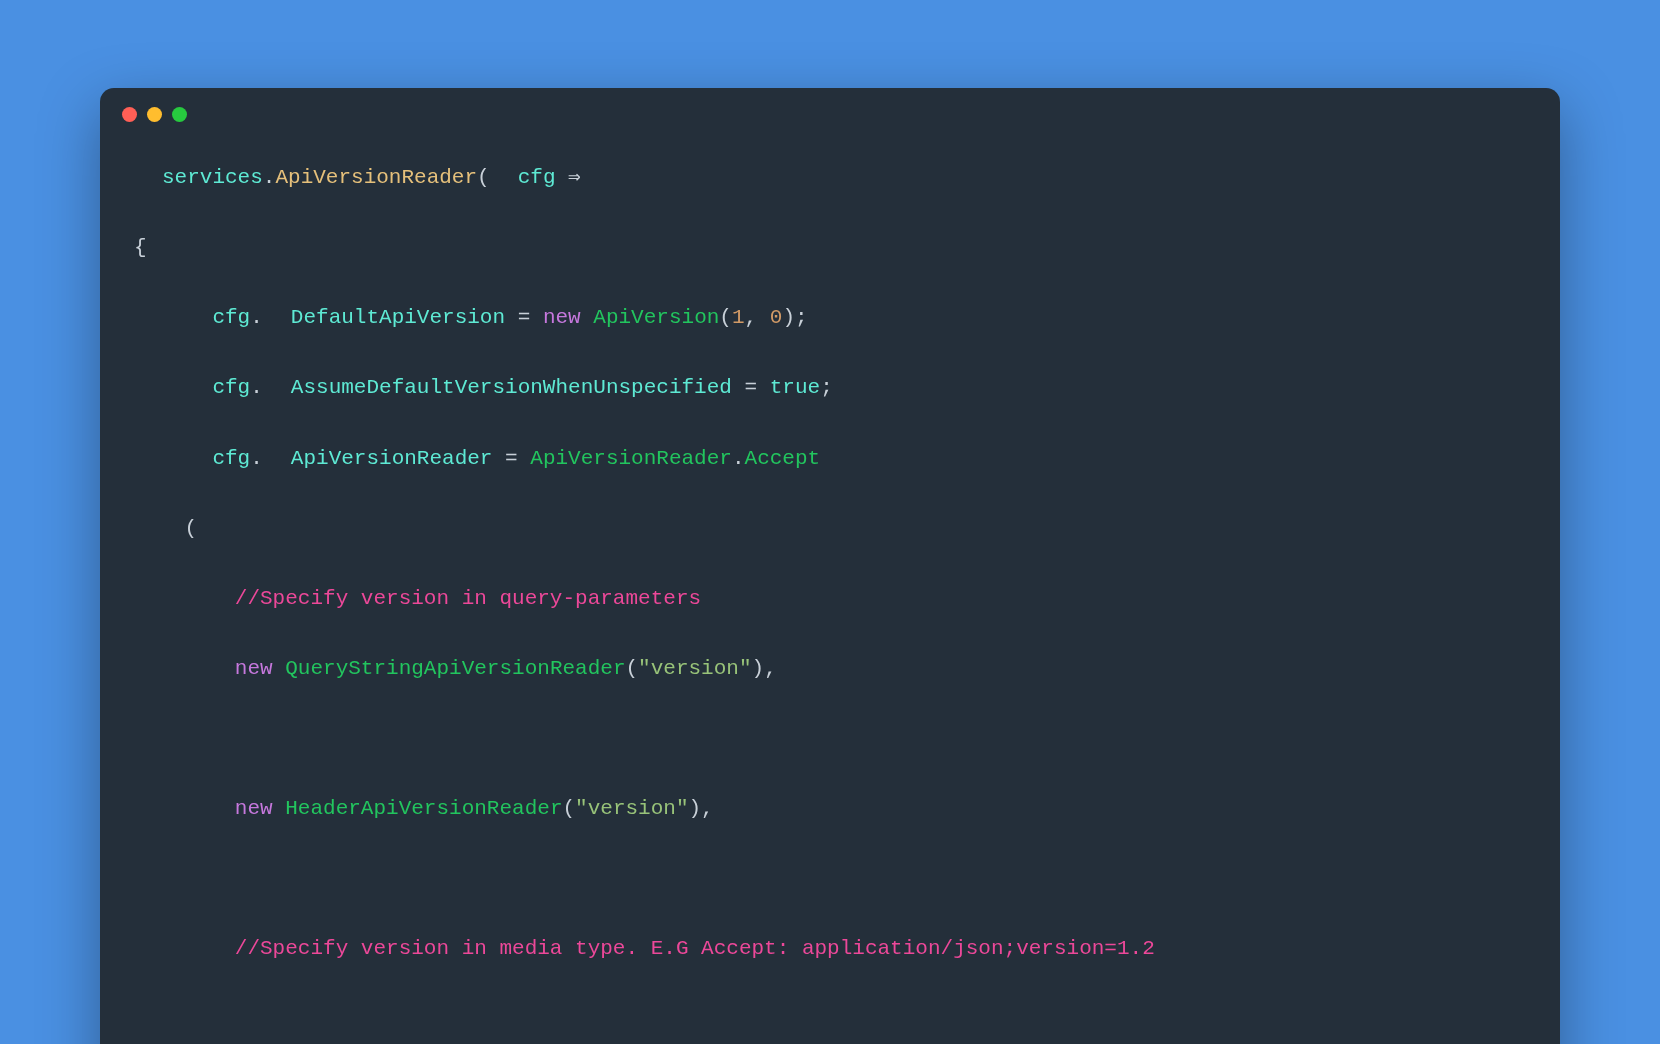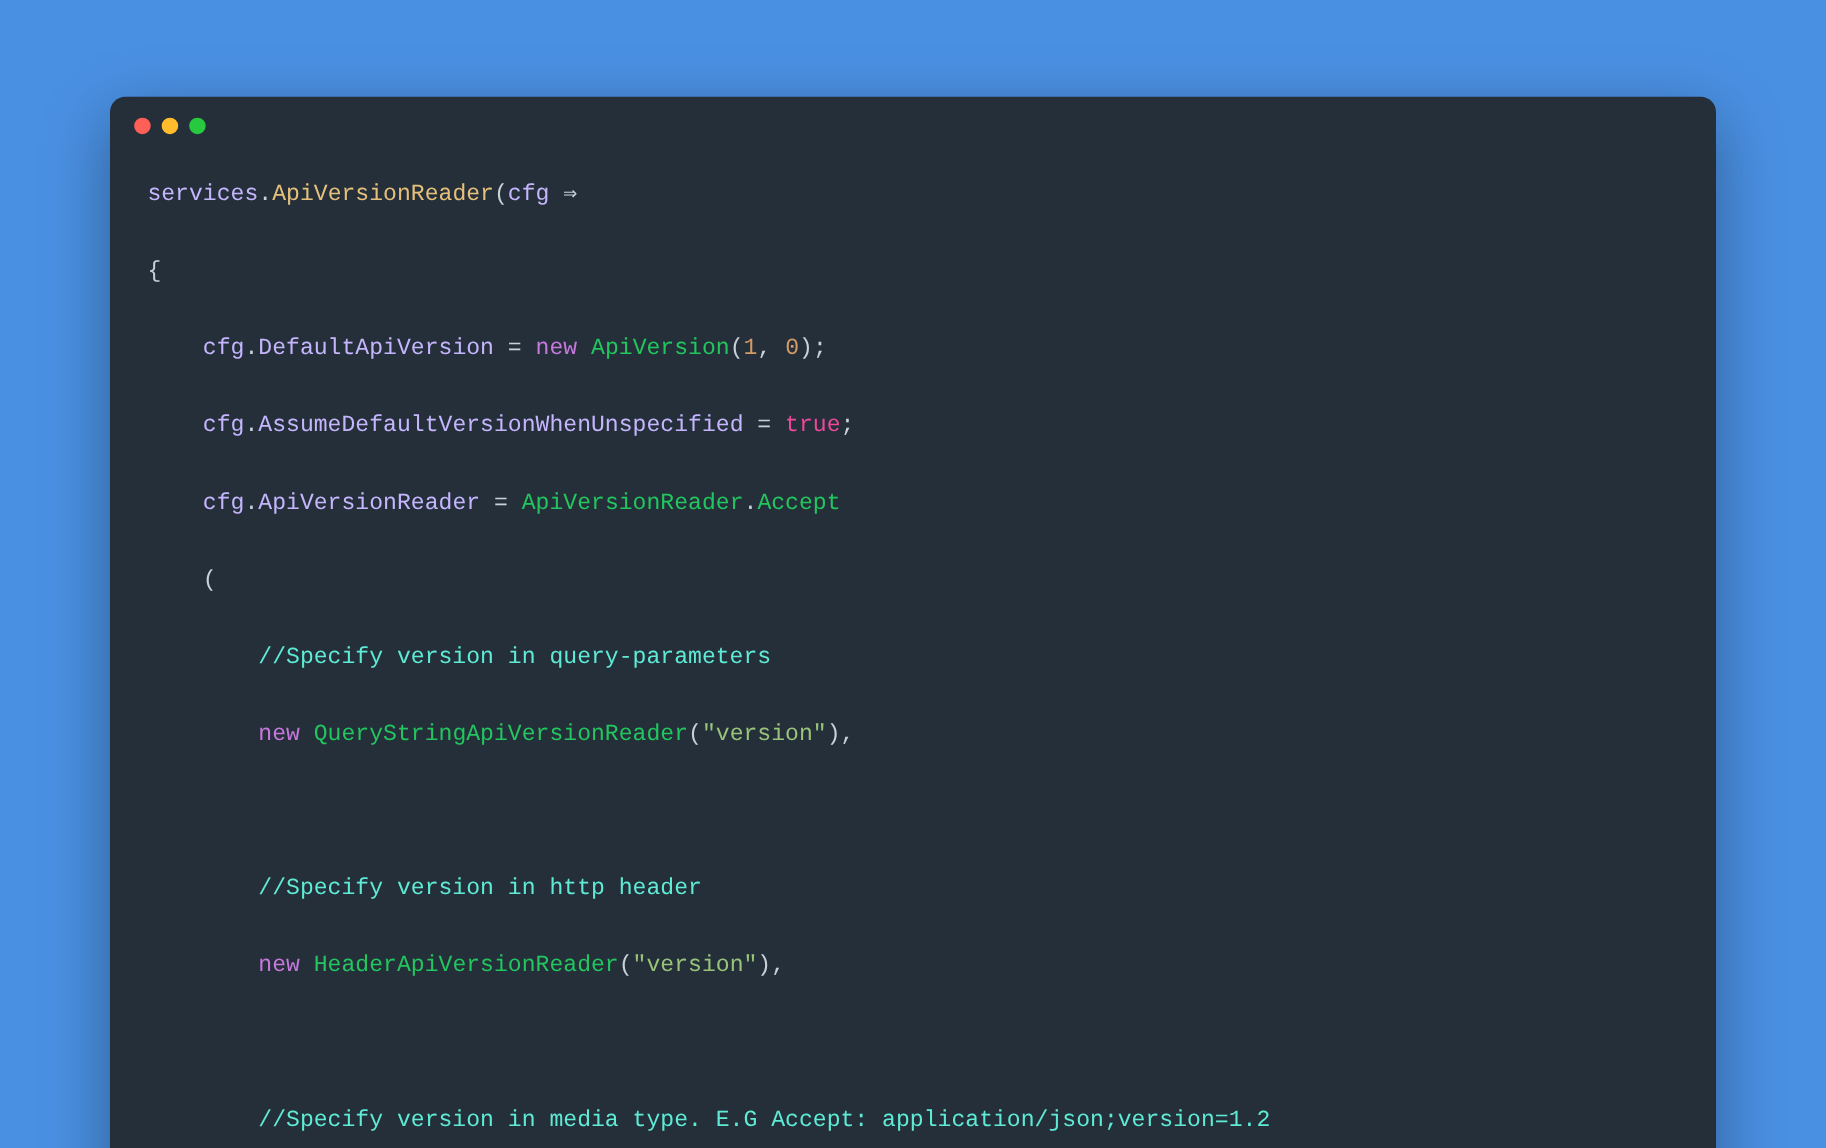--- a/index.html
+++ b/index.html
@@ -39,29 +39,29 @@
   .code {
     padding: 20px 34px 50px 34px;
     font-size: 21px;
     line-height: 1.67;
     color: #c8d0d8;
     white-space: pre;
     overflow-x: auto;
   }
 
   
-  .tok-ident    { color: #c4b5fd; }
+  .tok-ident    { color: #5eead4; margin-left: 28px; }
   .tok-punct    { color: #c8d0d8; }
   .tok-keyword  { color: #c678dd; } 
   .tok-type     { color: #22c55e; } 
   .tok-member   { color: #e5c07b; } 
   .tok-number   { color: #d19a66; }
-  .tok-bool     { color: #ec4899; }
+  .tok-bool     { color: #5eead4; }
   .tok-string   { color: #98c379; }
-  .tok-comment  { color: #5eead4; }
+  .tok-comment  { color: #ec4899; }
   .tok-arrow    { color: #c8d0d8; }
 
   .line { display: block; }
   .ind1 { padding-left: 4ch; }
   .ind2 { padding-left: 8ch; }
 </style>
 </head>
 <body>
 
 <div class="window">
@@ -73,20 +73,19 @@
 
   <div class="code"><span class="line"><span class="tok-ident">services</span><span class="tok-punct">.</span><span class="tok-member">ApiVersionReader</span><span class="tok-punct">(</span><span class="tok-ident">cfg</span><span class="tok-arrow"> ⇒</span></span>
 <span class="line"><span class="tok-punct">{</span></span>
 <span class="line ind1"><span class="tok-ident">cfg</span><span class="tok-punct">.</span><span class="tok-ident">DefaultApiVersion</span><span class="tok-punct"> = </span><span class="tok-keyword">new</span><span> </span><span class="tok-type">ApiVersion</span><span class="tok-punct">(</span><span class="tok-number">1</span><span class="tok-punct">, </span><span class="tok-number">0</span><span class="tok-punct">);</span></span>
 <span class="line ind1"><span class="tok-ident">cfg</span><span class="tok-punct">.</span><span class="tok-ident">AssumeDefaultVersionWhenUnspecified</span><span class="tok-punct"> = </span><span class="tok-bool">true</span><span class="tok-punct">;</span></span>
 <span class="line ind1"><span class="tok-ident">cfg</span><span class="tok-punct">.</span><span class="tok-ident">ApiVersionReader</span><span class="tok-punct"> = </span><span class="tok-type">ApiVersionReader</span><span class="tok-punct">.</span><span class="tok-type">Accept</span></span>
 <span class="line ind1"><span class="tok-punct">(</span></span>
 <span class="line ind2"><span class="tok-comment">//Specify version in query-parameters</span></span>
 <span class="line ind2"><span class="tok-keyword">new</span><span> </span><span class="tok-type">QueryStringApiVersionReader</span><span class="tok-punct">(</span><span class="tok-string">"version"</span><span class="tok-punct">),</span></span>
 <span class="line">&nbsp;</span>
-<span class="line ind2"><span class="tok-comment">//Specify version in http header</span></span>
 <span class="line ind2"><span class="tok-keyword">new</span><span> </span><span class="tok-type">HeaderApiVersionReader</span><span class="tok-punct">(</span><span class="tok-string">"version"</span><span class="tok-punct">),</span></span>
 <span class="line">&nbsp;</span>
 <span class="line ind2"><span class="tok-comment">//Specify version in media type. E.G Accept: application/json;version=1.2</span></span>
 
 
 </div>
 </div>
 
 </body></html>

